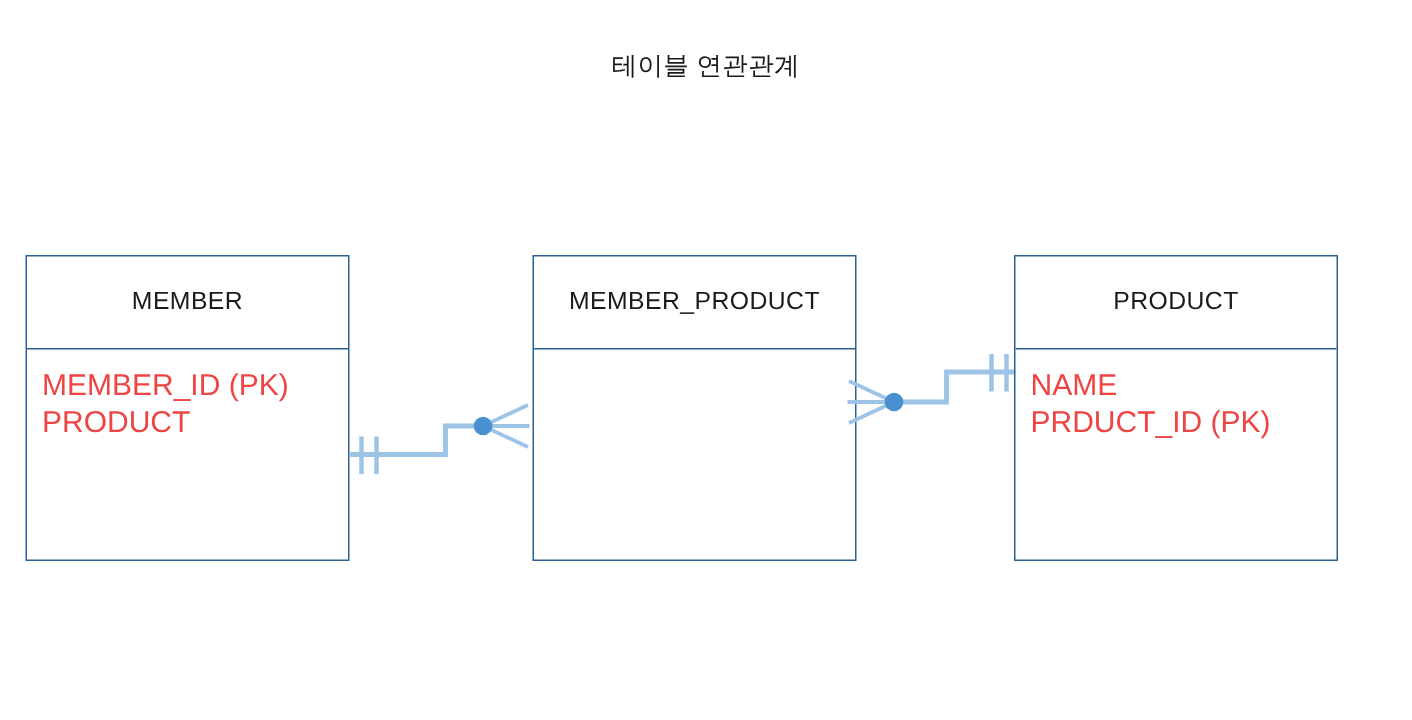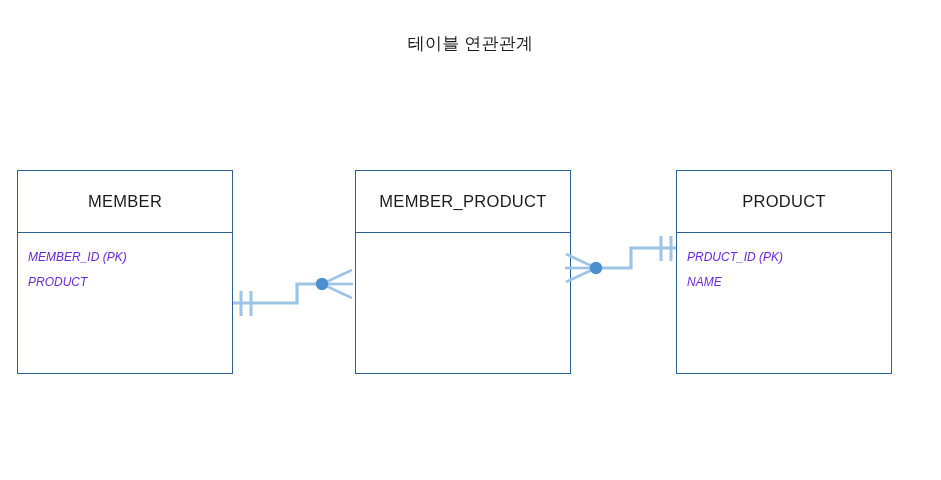--- a/index.html
+++ b/index.html
@@ -52,25 +52,24 @@
     font-size: 16.5px;
     color: #1a1a1a;
     letter-spacing: 0.3px;
   }
 
   .entity-body {
     padding: 12px 10px 0 10px;
   }
 
   .attr {
-    font-size: 12px;
-    color: #6d28d9;
+    font-size: 20px;
+    color: #ef4444;
     line-height: 25px;
     white-space: pre;
-    font-style: italic;
   }
 
   #ent-member   { left: 17px;  top: 170px; width: 216px; height: 204px; }
   #ent-member-product { left: 355px; top: 170px; width: 216px; height: 204px; }
   #ent-product  { left: 676px; top: 170px; width: 216px; height: 204px; }
 
   #connector-layer {
     position: absolute;
     left: 0;
     top: 0;
@@ -102,22 +101,22 @@
     </div>
     <div class="entity-body">
     </div>
   </div>
 
   <div class="entity" id="ent-product">
     <div class="entity-header">
       <span class="entity-name">PRODUCT</span>
     </div>
     <div class="entity-body">
+      <div class="attr">NAME</div>
       <div class="attr">PRDUCT_ID (PK)</div>
-      <div class="attr">NAME</div>
     </div>
   </div>
 
   <svg id="connector-layer" viewBox="0 0 941 480" width="941" height="480">
 
     <g>
 
       <path d="M 233 303 L 297 303 L 297 284 L 322 284" fill="none" stroke="#9DC3E6" stroke-width="3.2"></path>
 
       <g>

